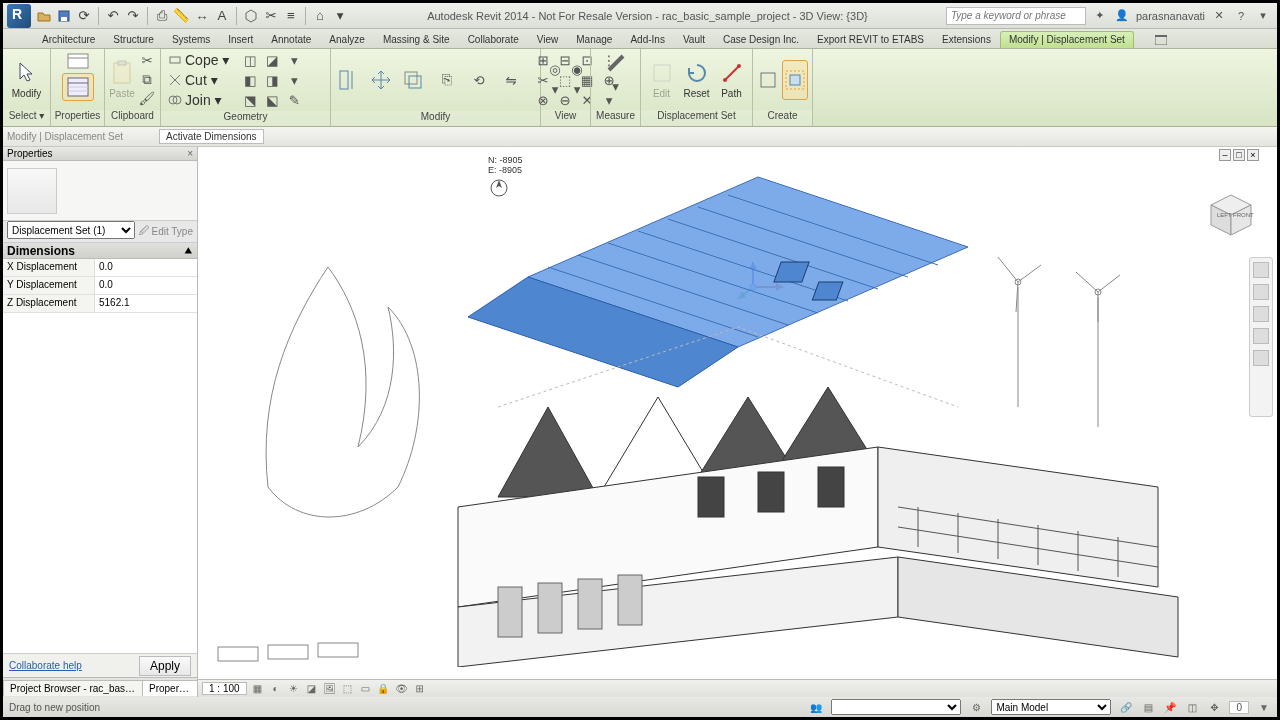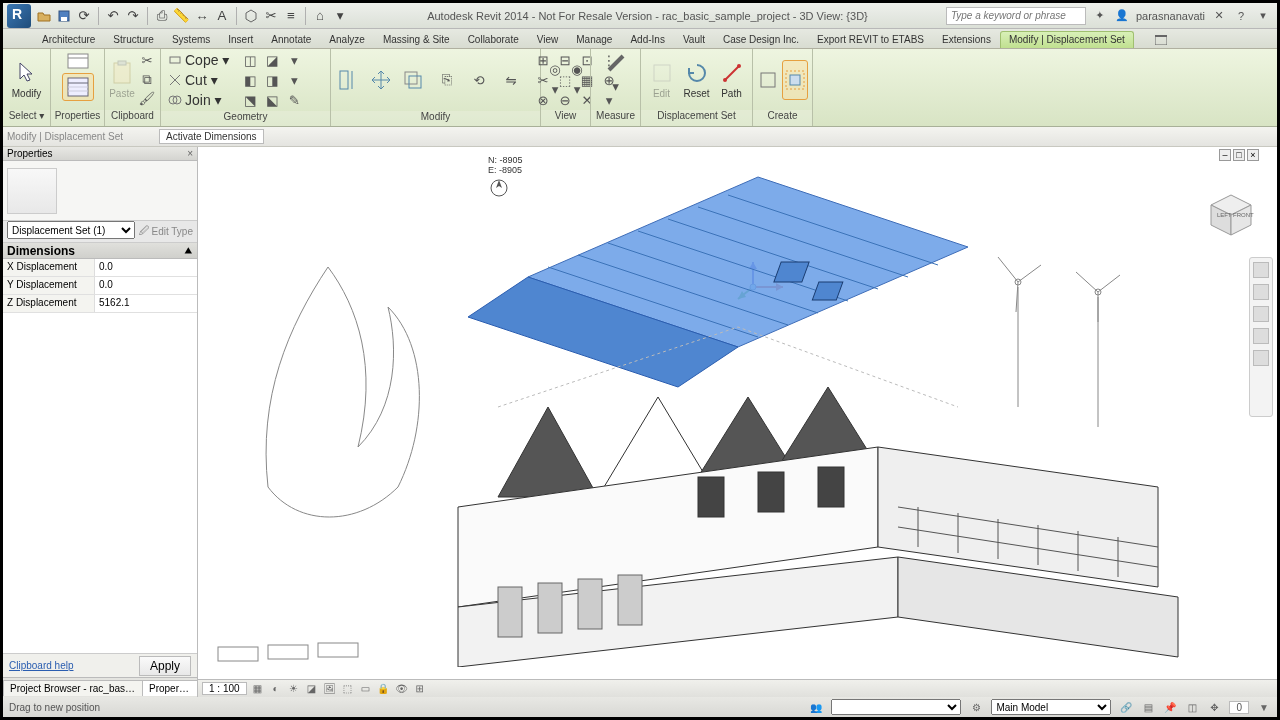--- a/index.html
+++ b/index.html
@@ -405,21 +405,21 @@
         <div class="prop-row">
             <div class="k">Y Displacement</div>
             <div class="v">0.0</div>
           </div>
         <div class="prop-row">
             <div class="k">Z Displacement</div>
             <div class="v">5162.1</div>
           </div>
       </div>
       <div class="prop-foot">
-        <a>Clipboard help</a>
+        <a>Collaborate help</a>
         <button class="apply">Apply</button>
       </div>
       <div class="bottabs">
         <div class="bottab">Project Browser - rac_basic_samp...</div>
         <div class="bottab active">Properties</div>
       </div>
     </div>
 
     <div class="viewport">
       <div class="view-ctrl">

